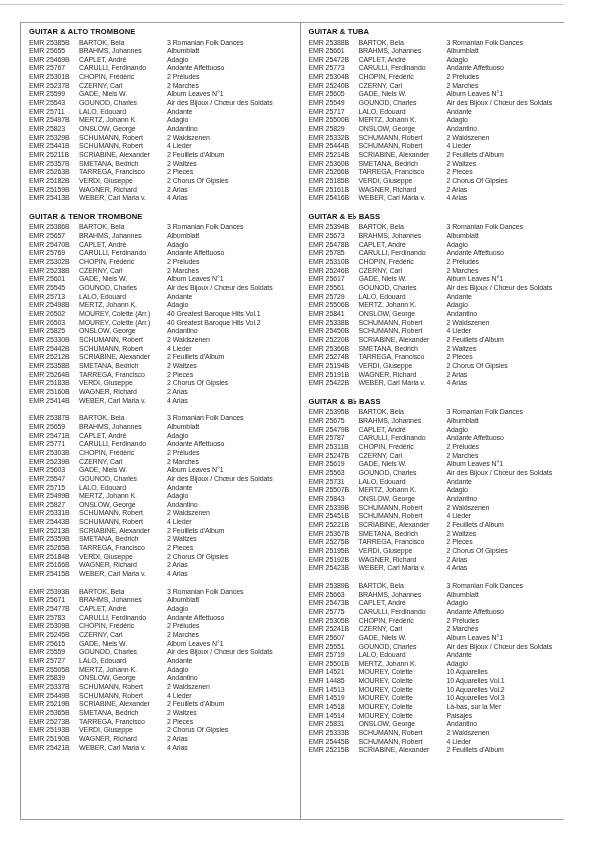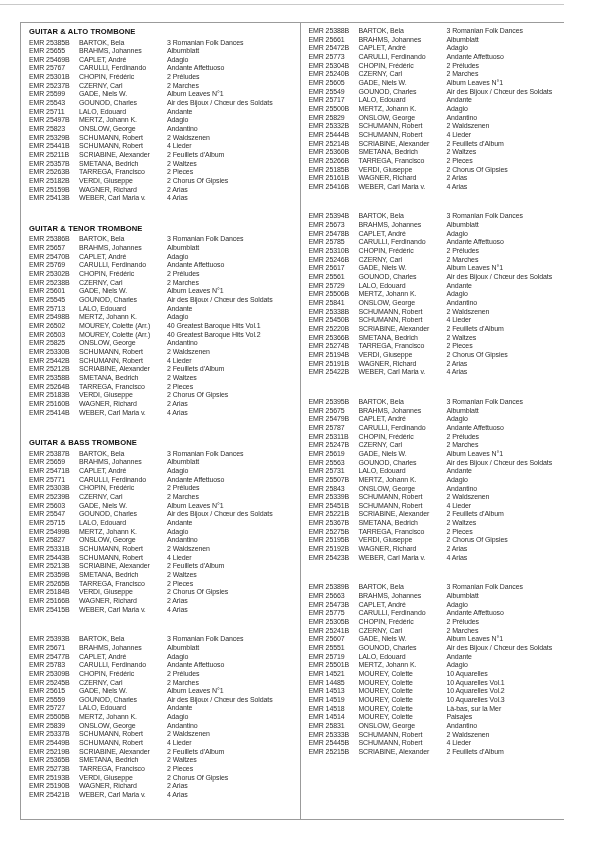--- a/index.html
+++ b/index.html
@@ -17,21 +17,21 @@
     display: flex; box-sizing: border-box;
     background: #ffffff;
   }
   .column {
     flex: 1 1 50%;
     box-sizing: border-box;
     padding: 4px 6px 0 8px;
   }
   .column.first { border-right: 1px solid #9b9b9b; }
   .section { margin: 0; }
-  .section + .section { margin-top: 21px; }
+  .section + .section { margin-top: 9px; }
   .section-title {
     font-size: 7.6px; font-weight: bold; color: #111111;
     letter-spacing: 0.1px; line-height: 9px; margin-bottom: 2.5px;
     white-space: nowrap;
   }
   .rows { }
   .row {
     display: grid;
     grid-template-columns: 50px 88px auto;
     font-size: 7px; line-height: 8.65px;
@@ -251,21 +251,20 @@
     <span class="cell">2 Arias</span>
   </div>
             <div class="row">
     <span class="cell">EMR 25414B</span>
     <span class="cell">WEBER, Carl Maria v.</span>
     <span class="cell">4 Arias</span>
   </div>
           </div>
   </div>
         <div class="section">
-    <div class="section-title">GUITAR &amp; BASS TROMBONE</div>
     <div class="rows">
             <div class="row">
     <span class="cell">EMR 25387B</span>
     <span class="cell">BARTOK, Bela</span>
     <span class="cell">3 Romanian Folk Dances</span>
   </div>
             <div class="row">
     <span class="cell">EMR 25659</span>
     <span class="cell">BRAHMS, Johannes</span>
     <span class="cell">Albumblatt</span>
@@ -452,20 +451,21 @@
             <div class="row">
     <span class="cell">EMR 25421B</span>
     <span class="cell">WEBER, Carl Maria v.</span>
     <span class="cell">4 Arias</span>
   </div>
           </div>
   </div>
       </div>
       <div class="column">
         <div class="section">
+    <div class="section-title">GUITAR &amp; TUBA</div>
     <div class="rows">
             <div class="row">
     <span class="cell">EMR 25388B</span>
     <span class="cell">BARTOK, Bela</span>
     <span class="cell">3 Romanian Folk Dances</span>
   </div>
             <div class="row">
     <span class="cell">EMR 25661</span>
     <span class="cell">BRAHMS, Johannes</span>
     <span class="cell">Albumblatt</span>
@@ -551,20 +551,21 @@
     <span class="cell">2 Arias</span>
   </div>
             <div class="row">
     <span class="cell">EMR 25416B</span>
     <span class="cell">WEBER, Carl Maria v.</span>
     <span class="cell">4 Arias</span>
   </div>
           </div>
   </div>
         <div class="section">
+    <div class="section-title">GUITAR &amp; E♭ BASS</div>
     <div class="rows">
             <div class="row">
     <span class="cell">EMR 25394B</span>
     <span class="cell">BARTOK, Bela</span>
     <span class="cell">3 Romanian Folk Dances</span>
   </div>
             <div class="row">
     <span class="cell">EMR 25673</span>
     <span class="cell">BRAHMS, Johannes</span>
     <span class="cell">Albumblatt</span>
@@ -650,20 +651,21 @@
     <span class="cell">2 Arias</span>
   </div>
             <div class="row">
     <span class="cell">EMR 25422B</span>
     <span class="cell">WEBER, Carl Maria v.</span>
     <span class="cell">4 Arias</span>
   </div>
           </div>
   </div>
         <div class="section">
+    <div class="section-title">GUITAR &amp; B♭ BASS</div>
     <div class="rows">
             <div class="row">
     <span class="cell">EMR 25395B</span>
     <span class="cell">BARTOK, Bela</span>
     <span class="cell">3 Romanian Folk Dances</span>
   </div>
             <div class="row">
     <span class="cell">EMR 25675</span>
     <span class="cell">BRAHMS, Johannes</span>
     <span class="cell">Albumblatt</span>

